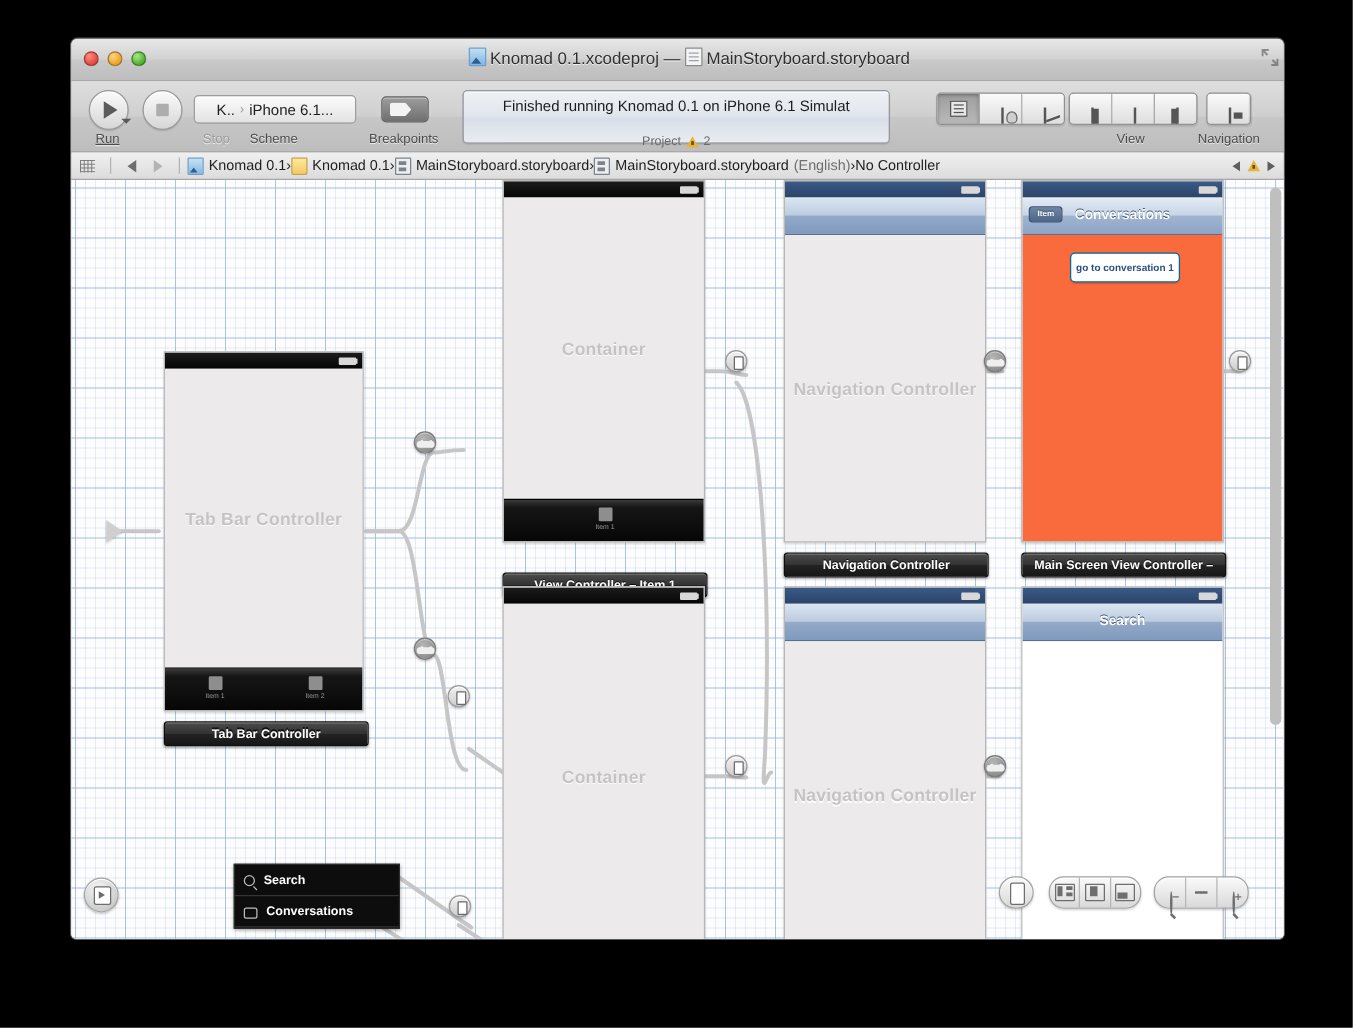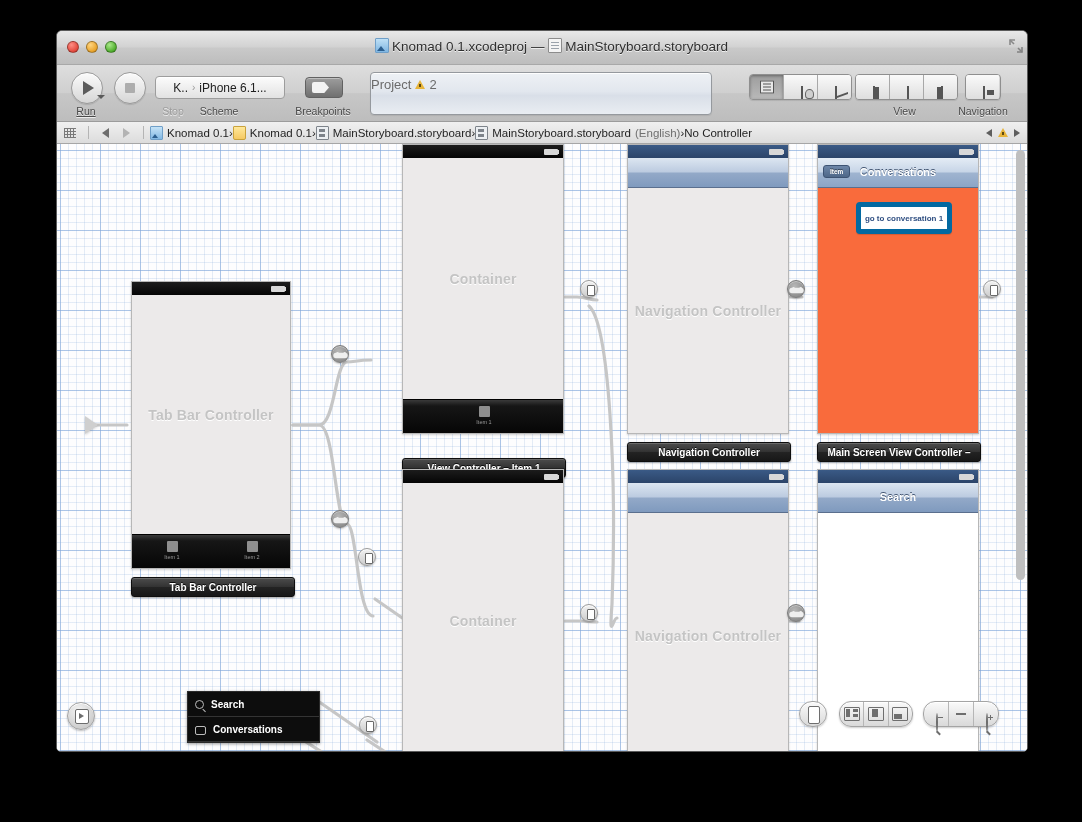--- a/index.html
+++ b/index.html
@@ -143,22 +143,22 @@
     position: absolute; left: 313px; top: 7px;
     width: 340px; height: 41px;
     border-radius: 4px;
     background: linear-gradient(to bottom,#eef1f5 0%, #e2e7ee 45%, #d9dfe8 55%, #e9edf2 100%);
     border: 1px solid #95999e;
     box-shadow: inset 0 1px 0 rgba(255,255,255,.9), 0 1px 1px rgba(0,0,0,.08);
     text-align:center;
   }
   #status-main { font-size: 12px; color: #1d1d1d; margin-top: 5px; }
   #status-sub {
-    font-size: 13px; color: #6b6b6b; margin-top: 4px;
-    display:flex; align-items:center; gap:4px;
+    font-size: 10px; color: #6b6b6b; margin-top: 16px;
+    display:flex; align-items:center; justify-content:center; gap:4px;
   }
   .warn-tri {
     display:inline-block; width:0;height:0;
     border-left:5px solid transparent;border-right:5px solid transparent;
     border-bottom:9px solid #e7b43a; position:relative;
   }
   .warn-tri:after{
     content:""; position:absolute; left:-1px; top:4px; width:2px;height:3px;
     background:#5f4a10;
   }
@@ -377,21 +377,21 @@
     color:#fff; font-size:10px; font-weight:bold;
     display:flex; align-items:center; justify-content:center;
     text-shadow: 0 -1px 0 rgba(0,0,0,.8);
     white-space:nowrap; overflow:hidden;
   }
 
   
   .orange-content { background:#f96b3c; }
   .oc-button {
     position:absolute;
-    background:#fff; border:5px solid #0369a1; border-radius:4px;
+    background:#fff; border:1px solid #0369a1; border-radius:4px;
     font-size:8px; font-weight:bold; color:#2f4f82;
     display:flex;align-items:center;justify-content:center;
     box-shadow:0 1px 1px rgba(0,0,0,.15);
   }
 
   
   #tableview {
     position:absolute; left:186px; top:684px;
     width:131px; height:50px;
     background:#0d0d0d;
@@ -556,20 +556,21 @@
       <span>iPhone 6.1...</span>
     </div>
     <div id="brk-btn"></div>
 
     <div class="tb-label" style="left:14px; width:30px;text-decoration:underline;">Run</div>
     <div class="tb-label dim" style="left:57px; width:30px;">Stop</div>
     <div class="tb-label" style="left:98px; width:128px;">Scheme</div>
     <div class="tb-label" style="left:226px; width:80px;">Breakpoints</div>
 
     <div id="statusview">
+      <div id="status-main">Finished running Knomad 0.1 on iPhone 6.1 Simulat</div>
       <div id="status-sub">
         <span>Project</span>
         <span class="warn-tri"></span>
         <span>2</span>
       </div>
     </div>
 
     <div class="seg" id="seg-editor">
       <div class="on">
           <span class="gi gi-lines inv"></span>

